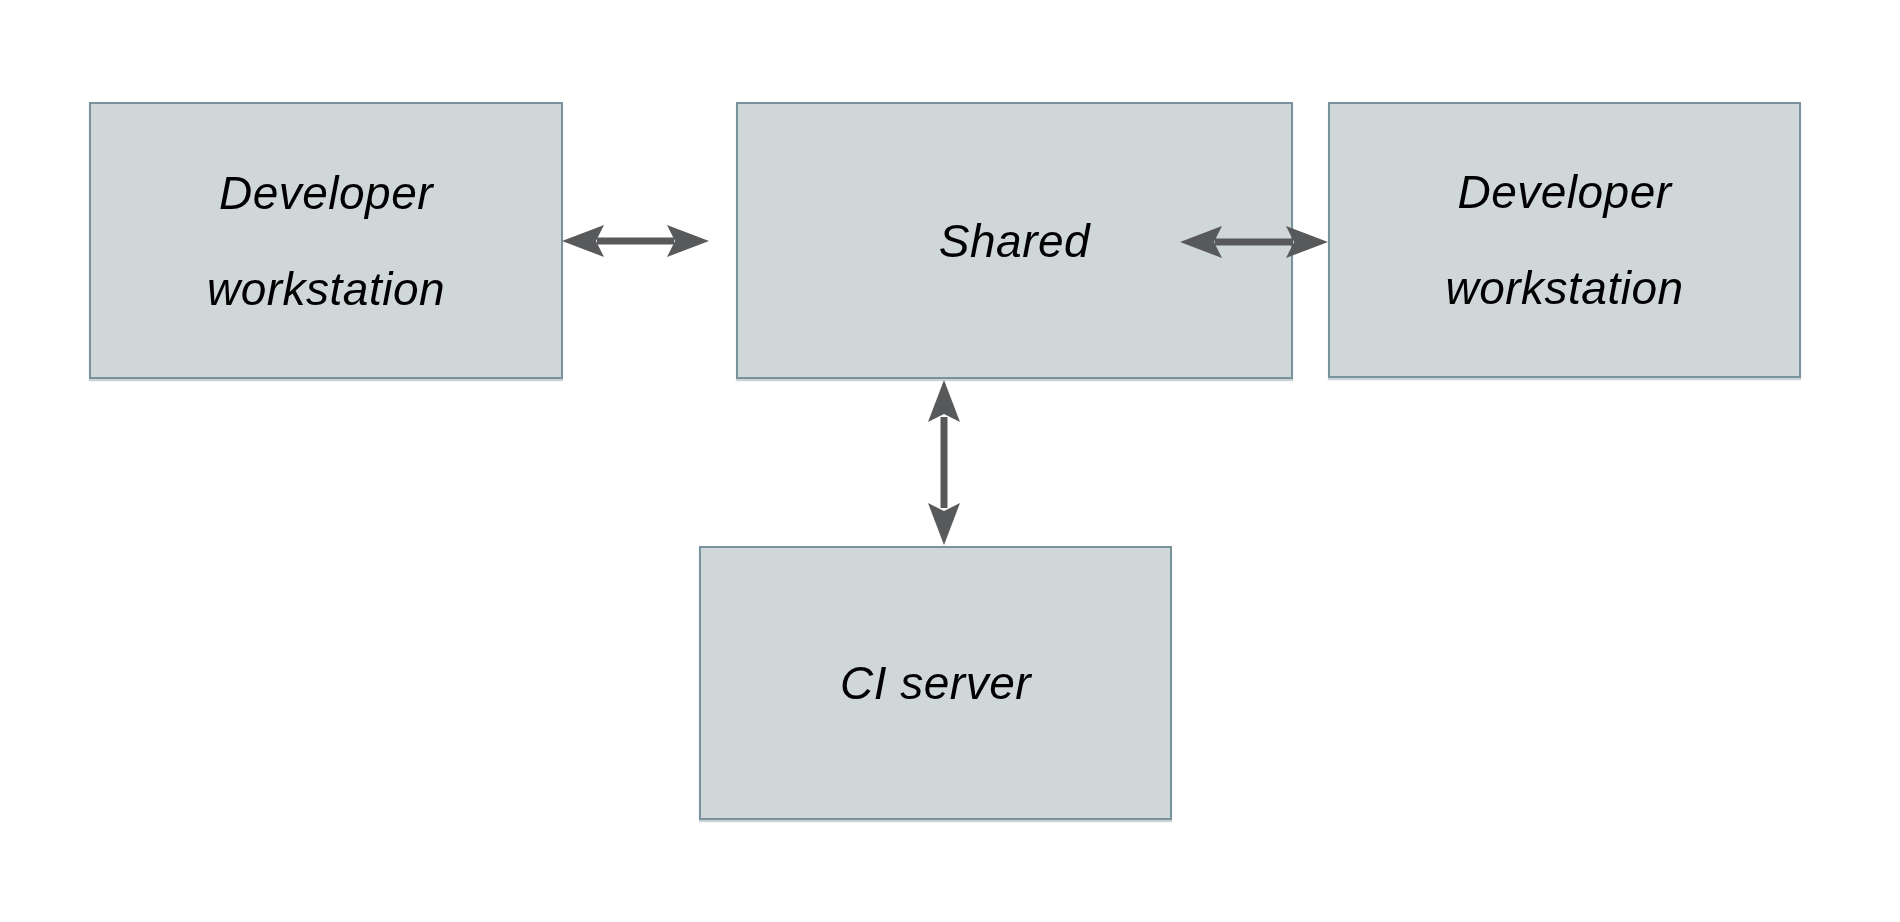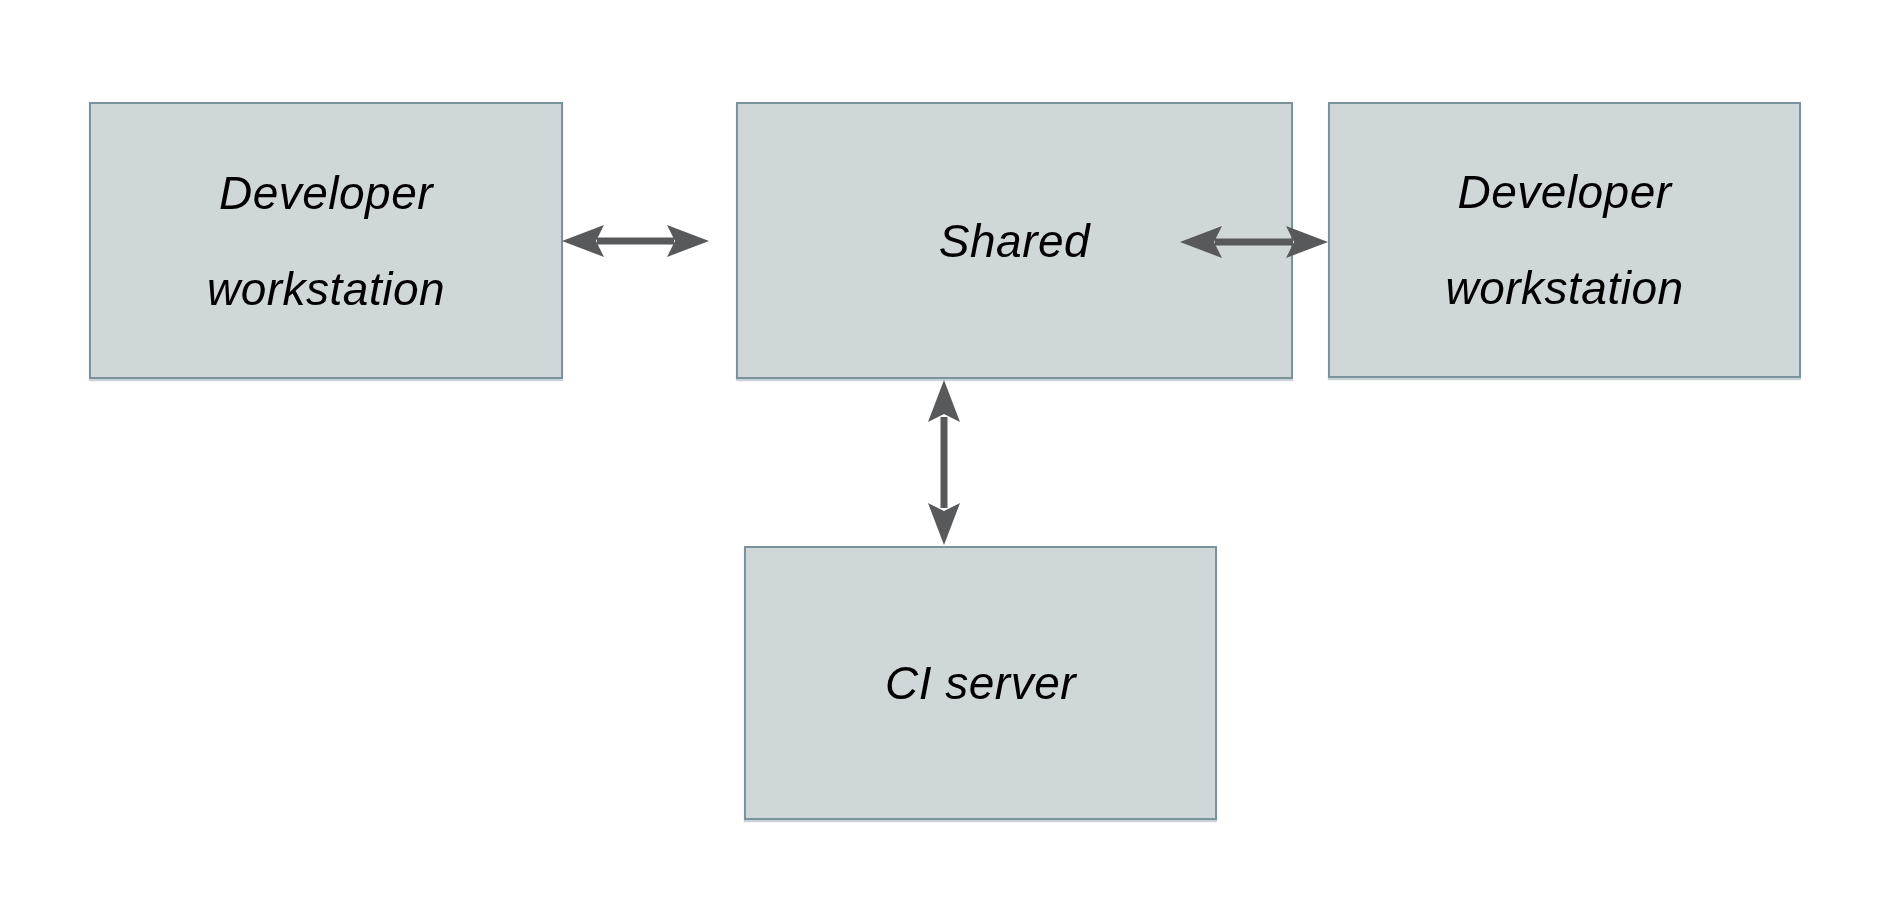--- a/index.html
+++ b/index.html
@@ -32,21 +32,21 @@
     font-size: 46px;
     line-height: 96px;
     color: #000000;
     letter-spacing: 0.5px;
     white-space: nowrap;
     font-style: italic;
   }
   .node-dev-left   { left: 89px;   top: 102px; width: 474px; height: 277px; }
   .node-cache      { left: 736px;  top: 102px; width: 557px; height: 277px; gap: 34px; }
   .node-dev-right  { left: 1328px; top: 102px; width: 473px; height: 276px; }
-  .node-ci         { left: 744px;  top: 546px; width: 473px; height: 274px; }
+  .node-ci         { left: 699px;  top: 546px; width: 473px; height: 274px; }
   .arrow {
     position: absolute;
     display: block;
   }
   .arrow-left-cache  { left: 561px;  top: 217px; }
   .arrow-cache-right { left: 1179px; top: 218px; }
   .arrow-cache-ci    { left: 920px;  top: 379px; }
 </style>
 </head>
 <body>

